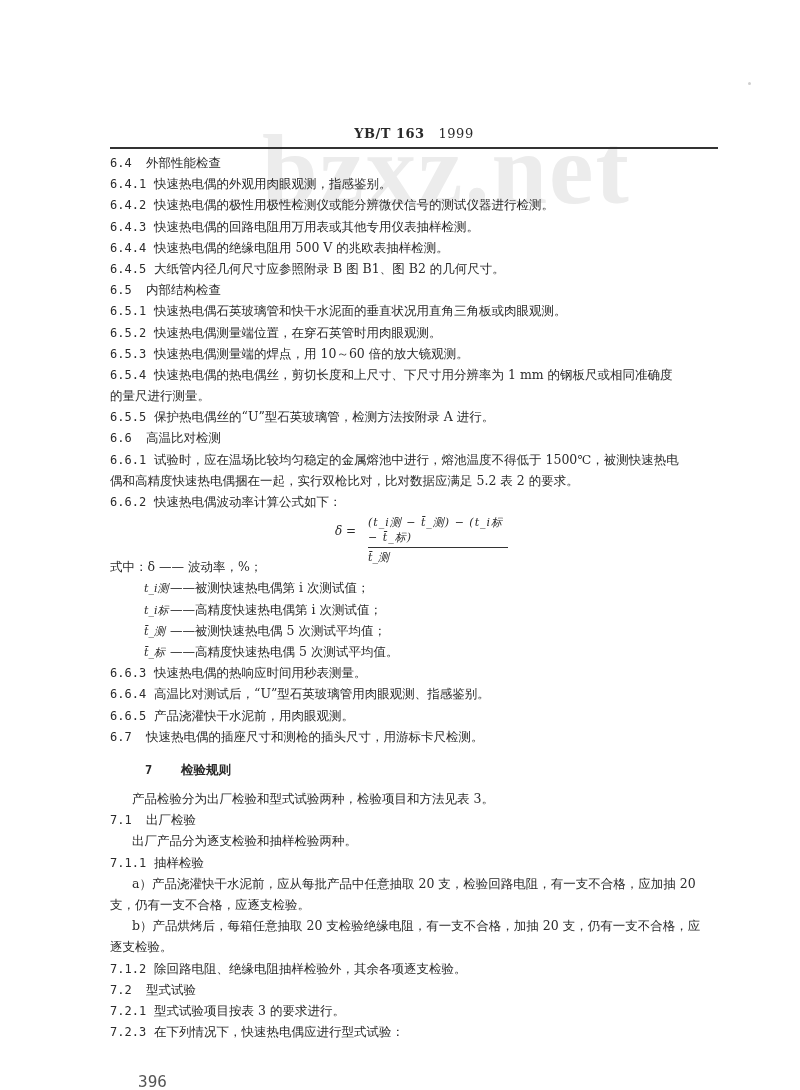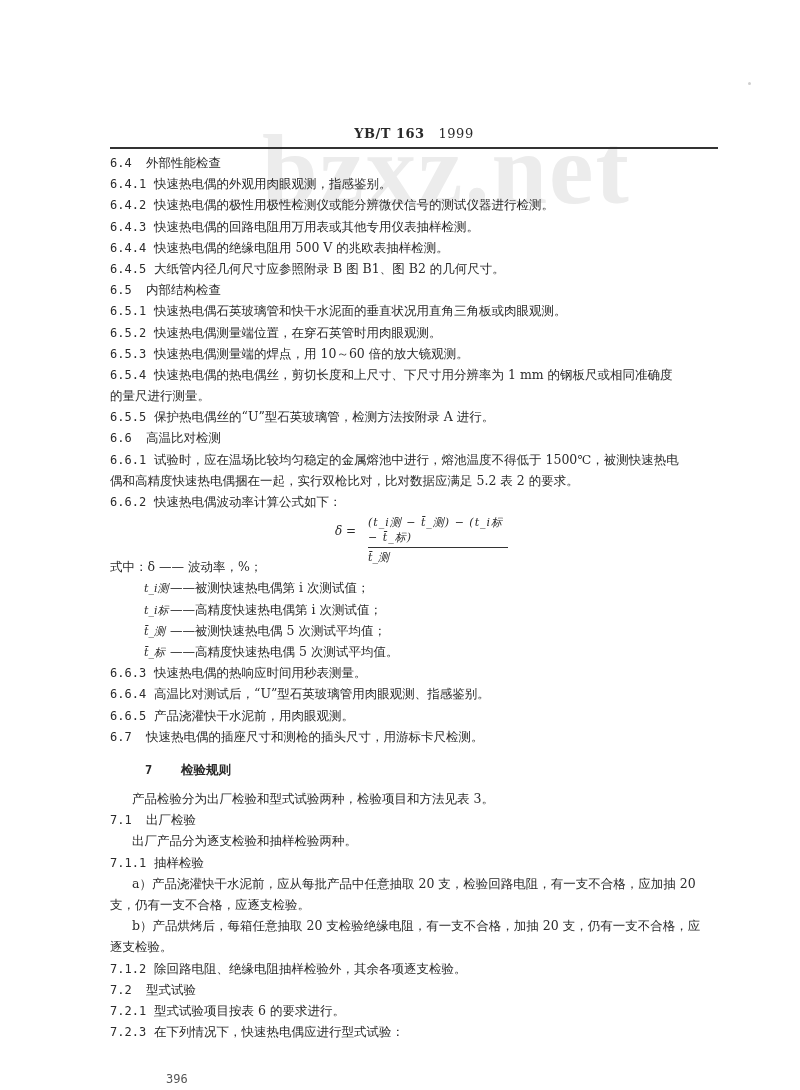--- a/index.html
+++ b/index.html
@@ -28,21 +28,21 @@
   }
   .formula .lhs { position: absolute; left: 225px; top: 12px; }
   .formula .frac { position: absolute; left: 258px; top: 3px; width: 140px; }
   .formula .numer { font-size: 11px; letter-spacing: 1px; }
   .formula .bar { height: 1px; background: #333; margin: 2px 0 2px 0; }
   .formula .denom { font-size: 11px; }
   .sym-list .line { padding-left: 34px; }
   .sym { display: inline-block; width: 26px; font-style: italic; font-size: 11px; }
   .section7 { font-weight: bold; font-family: "DejaVu Sans", sans-serif; font-size: 12.5px; margin-left: 35px; }
   .gap { height: 12px; }
-  .page-number { position: absolute; left: 138px; top: 1072px; font-size: 12px; color: #555; font-family: "DejaVu Sans Mono", monospace; margin-left: 28px; }
+  .page-number { position: absolute; left: 138px; top: 1072px; font-size: 16px; color: #555; font-family: "DejaVu Sans Mono", monospace; }
 </style>
 </head>
 <body>
 
 <div class="watermark">bzxz.net</div>
 <div class="speck"></div>
 
 <div class="header">
   <span class="code">YB/T 163</span>&nbsp;&nbsp;&nbsp;<span>1999</span>
 </div>
@@ -100,17 +100,17 @@
   <div class="line indent">产品检验分为出厂检验和型式试验两种，检验项目和方法见表 3。</div>
   <div class="line"><span class="num short">7.1</span><span>出厂检验</span></div>
   <div class="line indent">出厂产品分为逐支检验和抽样检验两种。</div>
   <div class="line"><span class="num">7.1.1</span><span>抽样检验</span></div>
   <div class="line indent">a）产品浇灌快干水泥前，应从每批产品中任意抽取 20 支，检验回路电阻，有一支不合格，应加抽 20</div>
   <div class="line">支，仍有一支不合格，应逐支检验。</div>
   <div class="line indent">b）产品烘烤后，每箱任意抽取 20 支检验绝缘电阻，有一支不合格，加抽 20 支，仍有一支不合格，应</div>
   <div class="line">逐支检验。</div>
   <div class="line"><span class="num">7.1.2</span><span>除回路电阻、绝缘电阻抽样检验外，其余各项逐支检验。</span></div>
   <div class="line"><span class="num short">7.2</span><span>型式试验</span></div>
-  <div class="line"><span class="num">7.2.1</span><span>型式试验项目按表 6 的要求进行。</span></div>
+  <div class="line"><span class="num">7.2.1</span><span>型式试验项目按表 3 的要求进行。</span></div>
   <div class="line"><span class="num">7.2.3</span><span>在下列情况下，快速热电偶应进行型式试验：</span></div>
 </div>
 
 <div class="page-number">396</div>
 
 </body></html>

